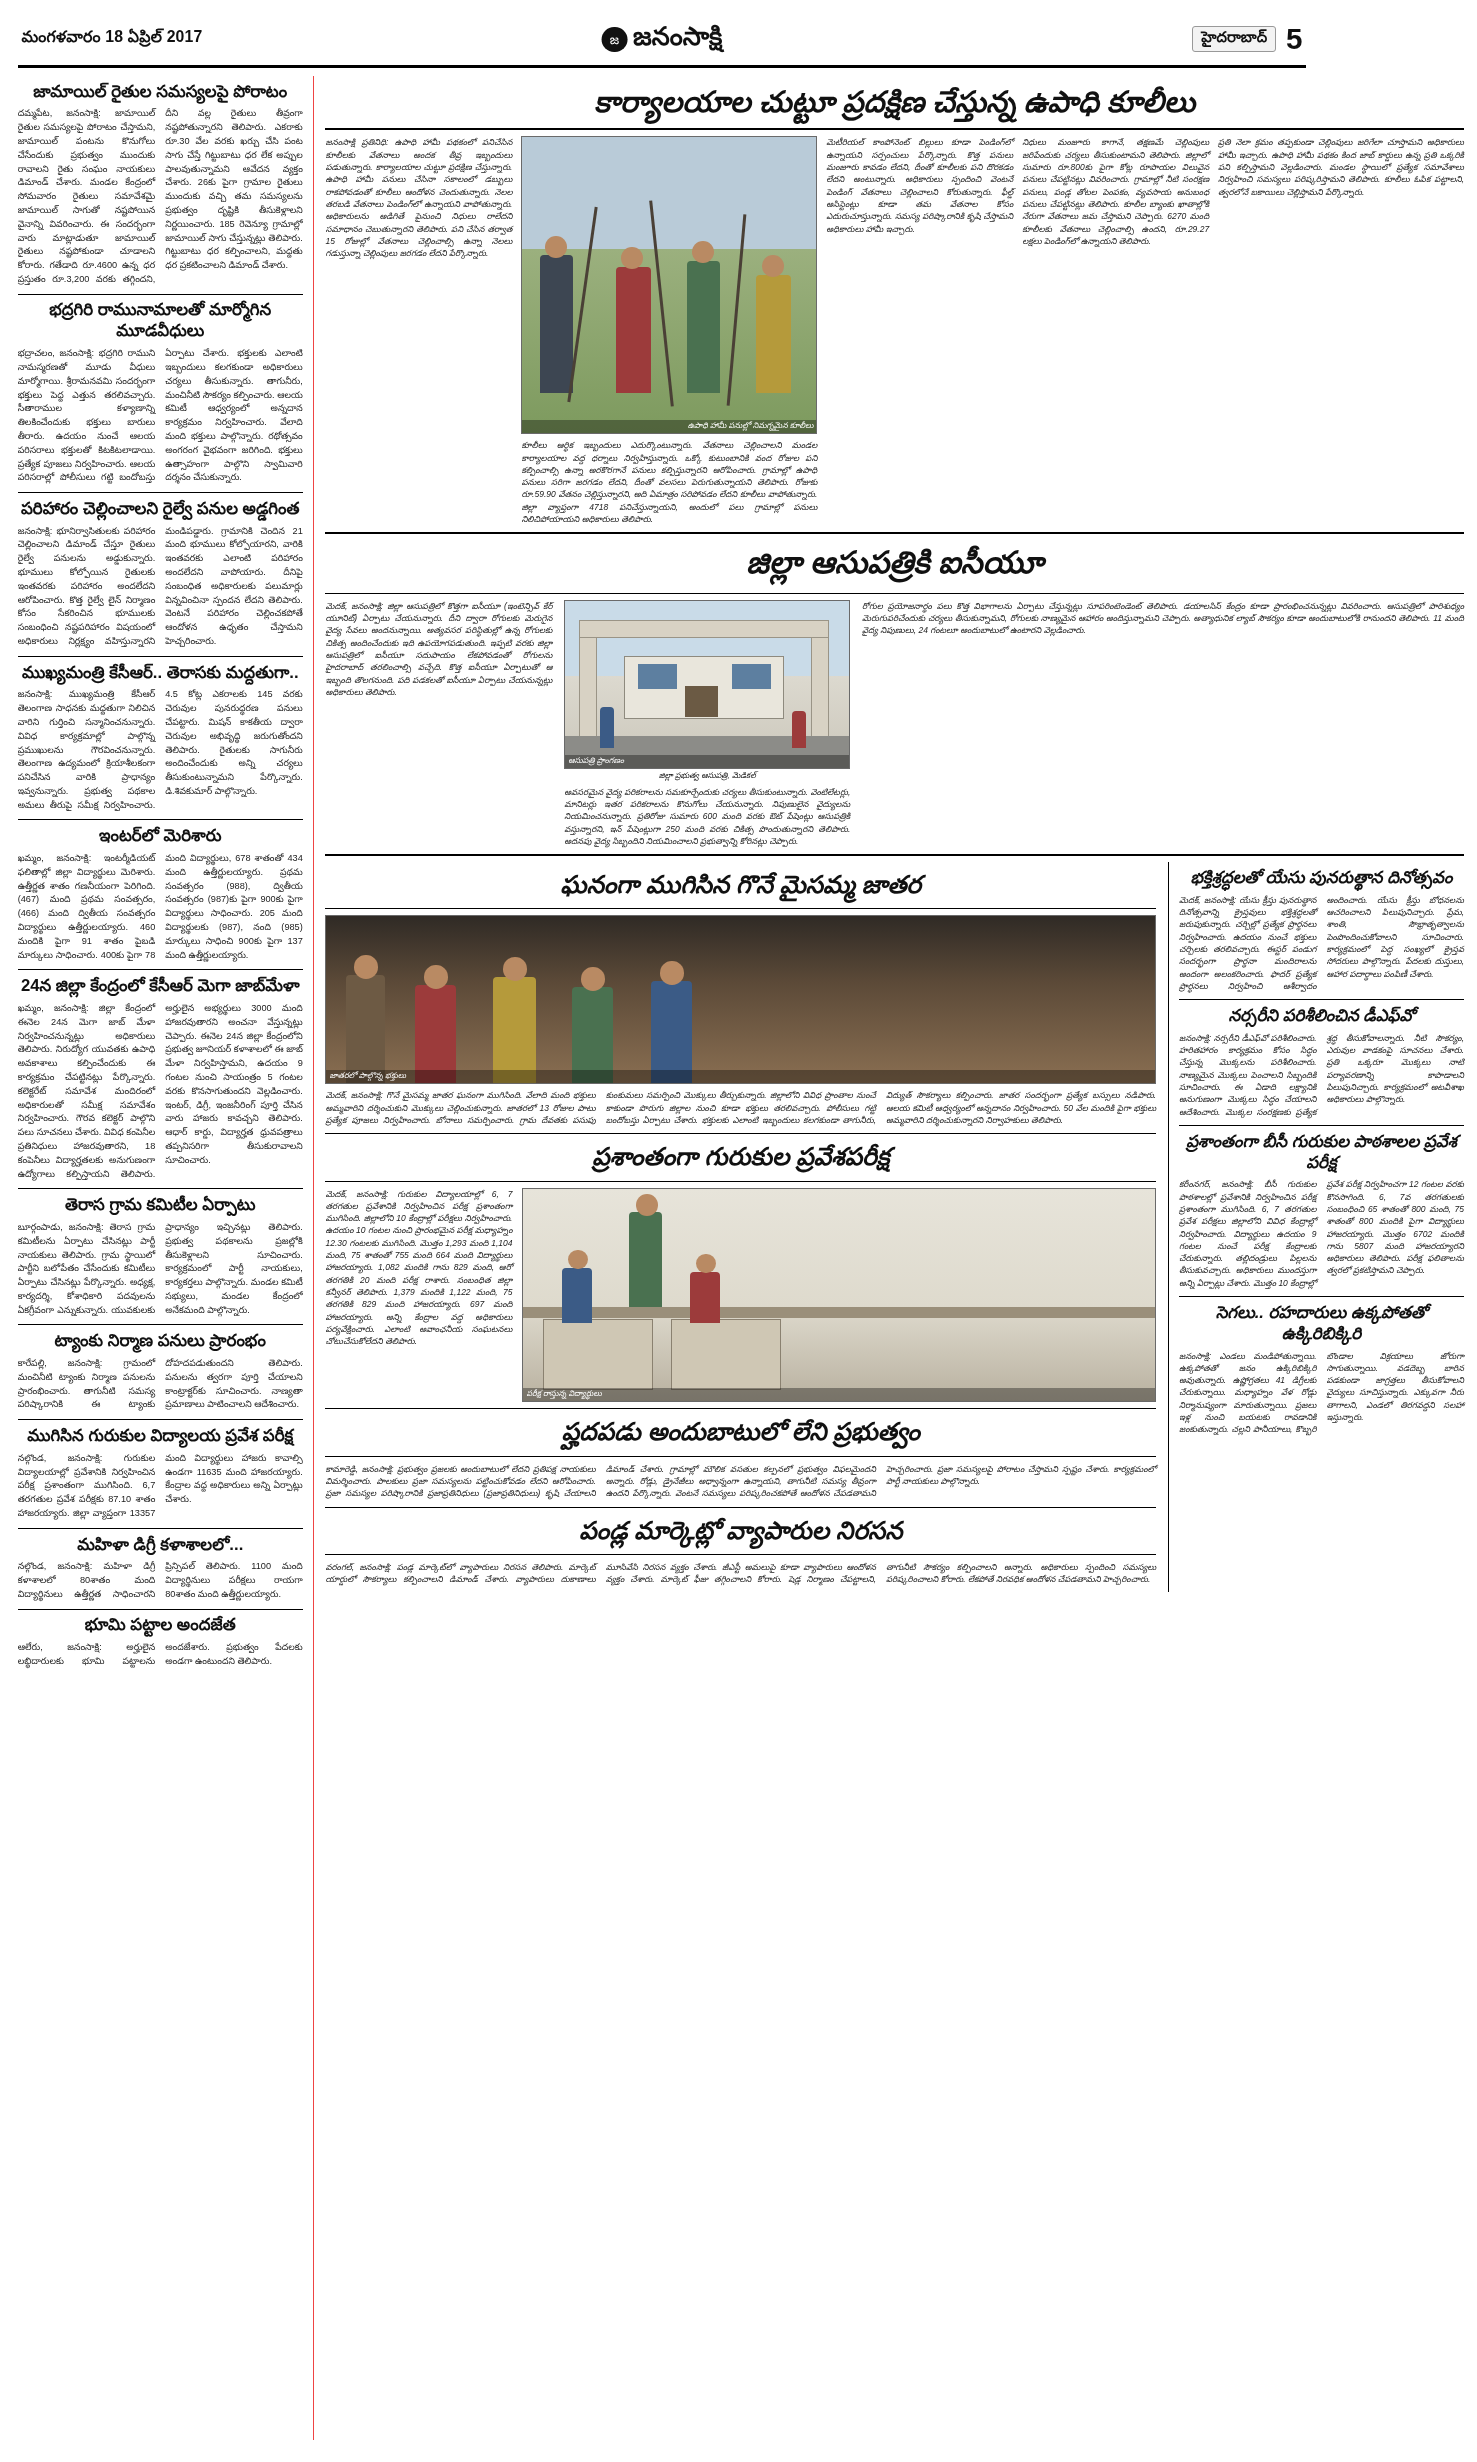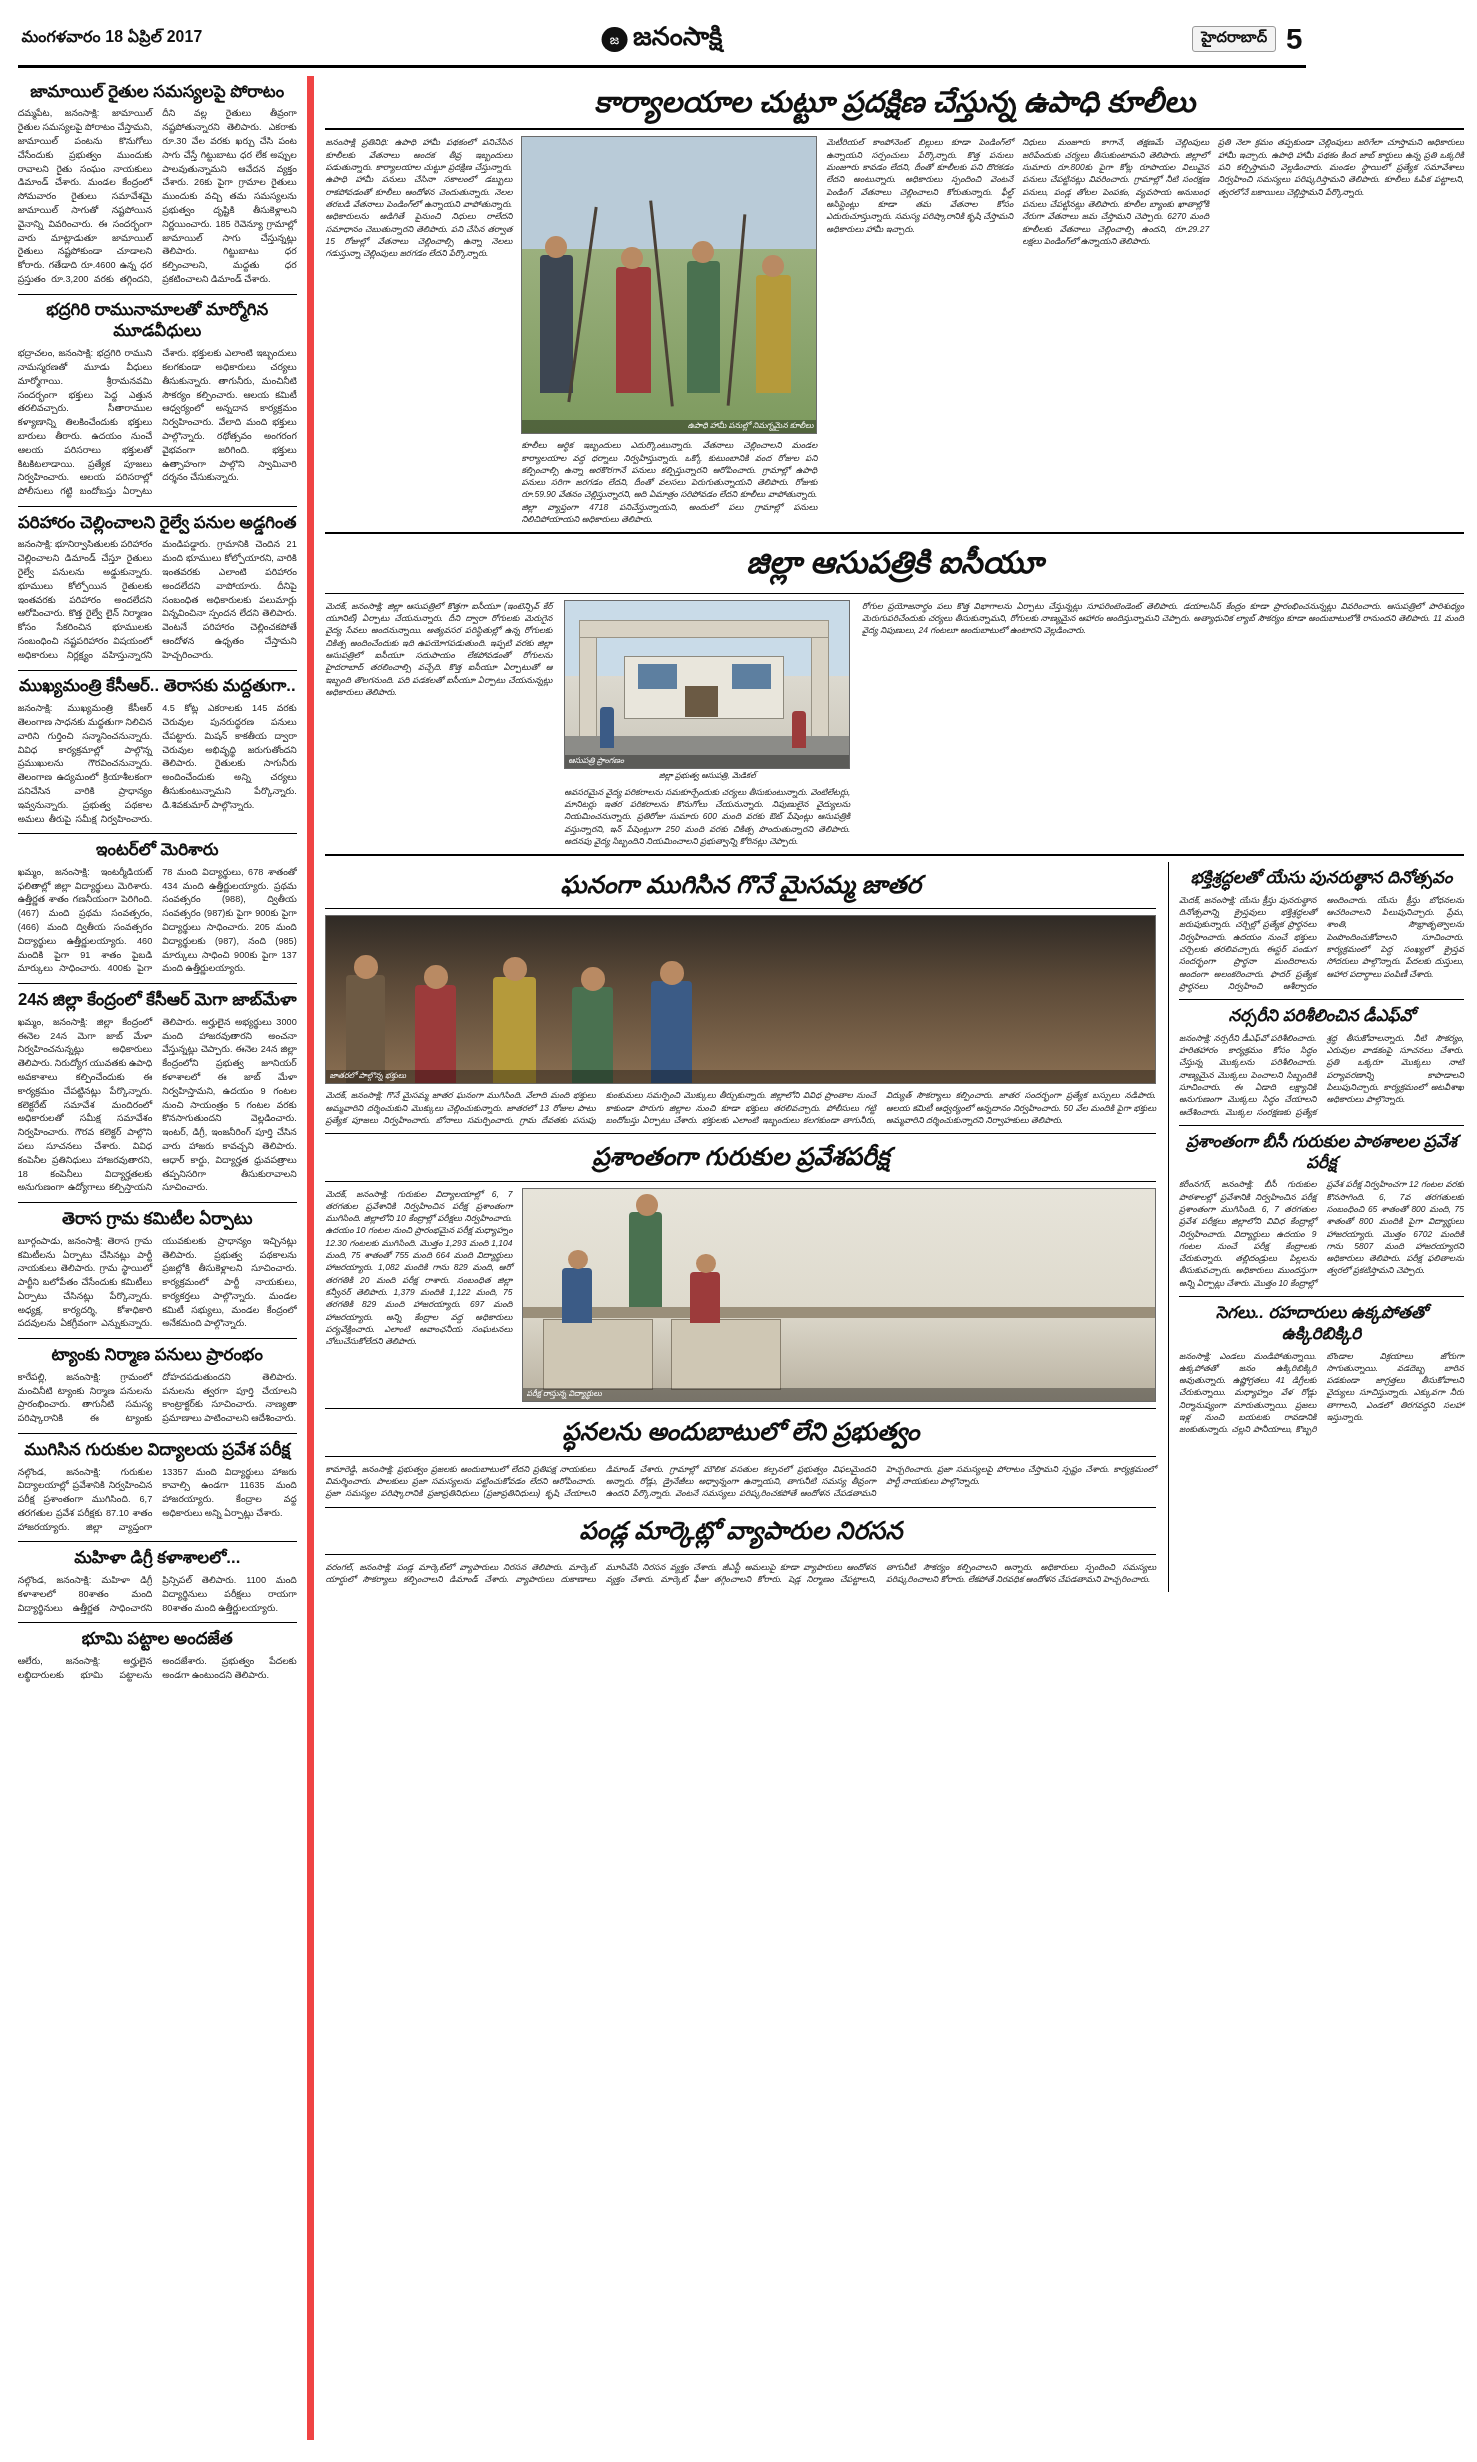--- a/index.html
+++ b/index.html
@@ -47,21 +47,21 @@
   
   .body-grid{
     display:grid;
     grid-template-columns:296px 1fr;
     gap:0px;
     margin-top:7.9px;
     height:2364px;
   }
   .colA{
     padding-right:9.9px;
-    border-right:7px solid #ef4444;
+    border-right:1px solid #ef4444;
   }
   .right-zone{padding-left:11.8px;font-style:italic;}
 
   
   .hl{
     font-weight:bold;
     text-align:center;
     line-height:1.25;
     margin:5.9px 0 4.9px 0;
   }
@@ -304,21 +304,21 @@
                 <div class="fig green" style="left:106px;top:23.6px;width:33px;height:95px;"></div>
                 <div class="fig skin" style="left:113px;top:5.9px;width:21.7px;height:21.7px;"></div>
                 <div class="cap">పరీక్ష రాస్తున్న విద్యార్థులు</div>
               </div>
             </div>
           </div>
 
           <div class="rule"></div>
 
           <div class="cell">
-            <div class="hl mid">ప్ధనలను అందుబాటులో లేని ప్రభుత్వం</div>
+            <div class="hl mid">ప్హదపడు అందుబాటులో లేని ప్రభుత్వం</div>
             <div class="rule"></div>
             <div class="body-text tiny three-col">కామారెడ్డి, జనంసాక్షి: ప్రభుత్వం ప్రజలకు అందుబాటులో లేదని ప్రతిపక్ష నాయకులు విమర్శించారు. పాలకులు ప్రజా సమస్యలను పట్టించుకోవడం లేదని ఆరోపించారు. ప్రజా సమస్యల పరిష్కారానికి ప్రజాప్రతినిధులు (ప్రజాప్రతినిధులు) కృషి చేయాలని డిమాండ్ చేశారు. గ్రామాల్లో మౌలిక వసతుల కల్పనలో ప్రభుత్వం విఫలమైందని అన్నారు. రోడ్లు, డ్రైనేజీలు అధ్వాన్నంగా ఉన్నాయని, తాగునీటి సమస్య తీవ్రంగా ఉందని పేర్కొన్నారు. వెంటనే సమస్యలు పరిష్కరించకపోతే ఆందోళన చేపడతామని హెచ్చరించారు. ప్రజా సమస్యలపై పోరాటం చేస్తామని స్పష్టం చేశారు. కార్యక్రమంలో పార్టీ నాయకులు పాల్గొన్నారు.</div>
           </div>
 
           <div class="rule"></div>
 
           <div class="cell">
             <div class="hl mid">పండ్ల మార్కెట్లో వ్యాపారుల నిరసన</div>
             <div class="rule"></div>
             <div class="body-text tiny three-col">వరంగల్, జనంసాక్షి: పండ్ల మార్కెట్‌లో వ్యాపారులు నిరసన తెలిపారు. మార్కెట్ యార్డులో సౌకర్యాలు కల్పించాలని డిమాండ్ చేశారు. వ్యాపారులు దుకాణాలు మూసివేసి నిరసన వ్యక్తం చేశారు. జీఎస్టీ అమలుపై కూడా వ్యాపారులు ఆందోళన వ్యక్తం చేశారు. మార్కెట్ ఫీజు తగ్గించాలని కోరారు. షెడ్ల నిర్మాణం చేపట్టాలని, తాగునీటి సౌకర్యం కల్పించాలని అన్నారు. అధికారులు స్పందించి సమస్యలు పరిష్కరించాలని కోరారు. లేకపోతే నిరవధిక ఆందోళన చేపడతామని హెచ్చరించారు.</div>

